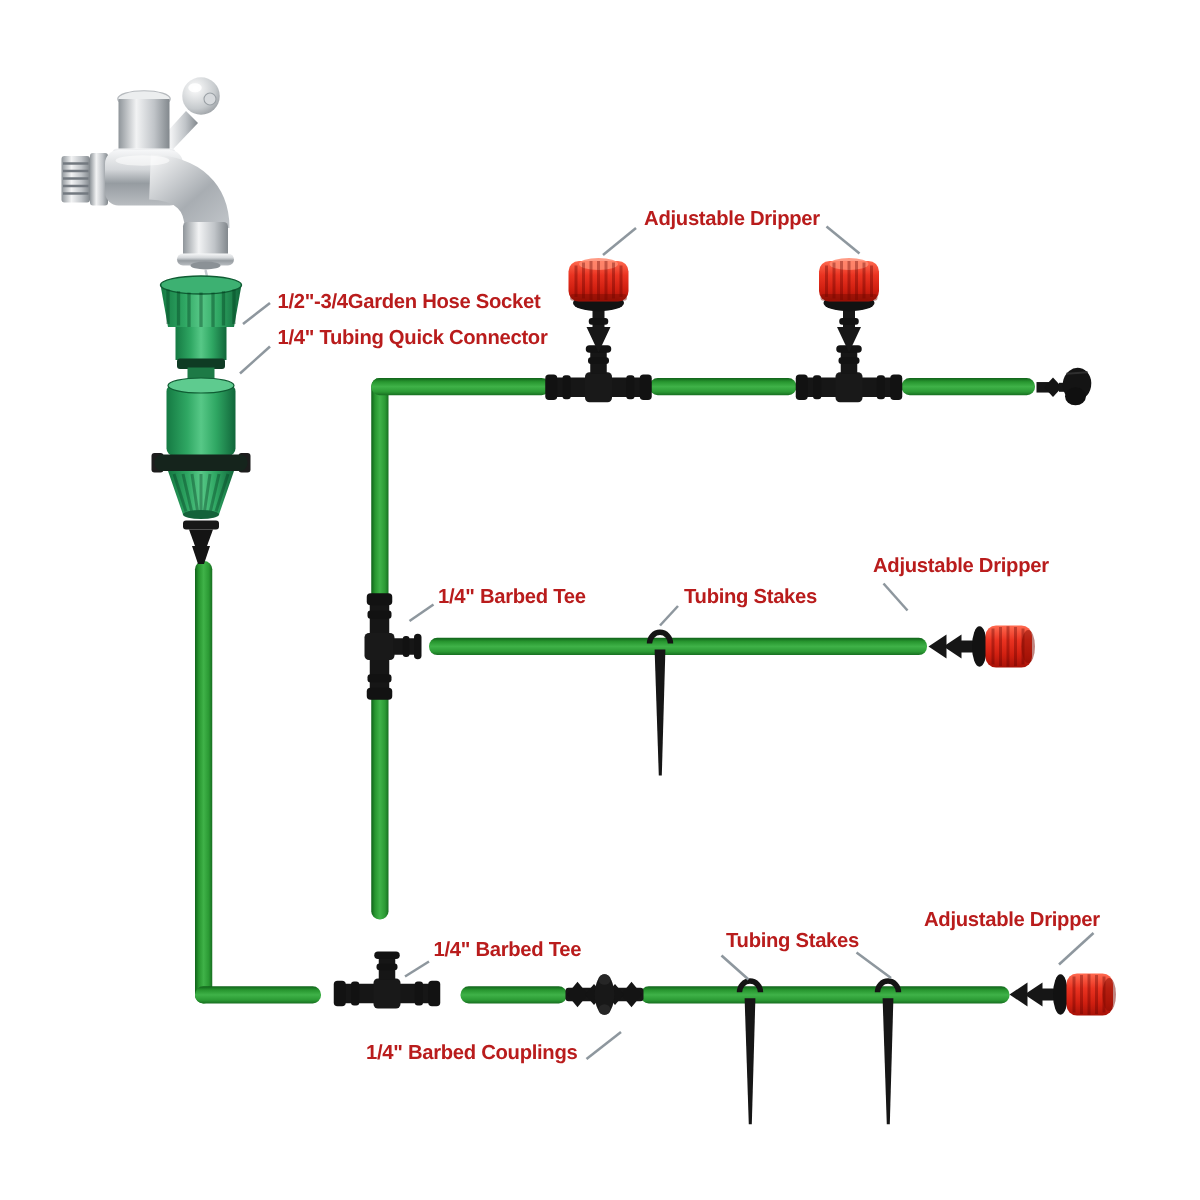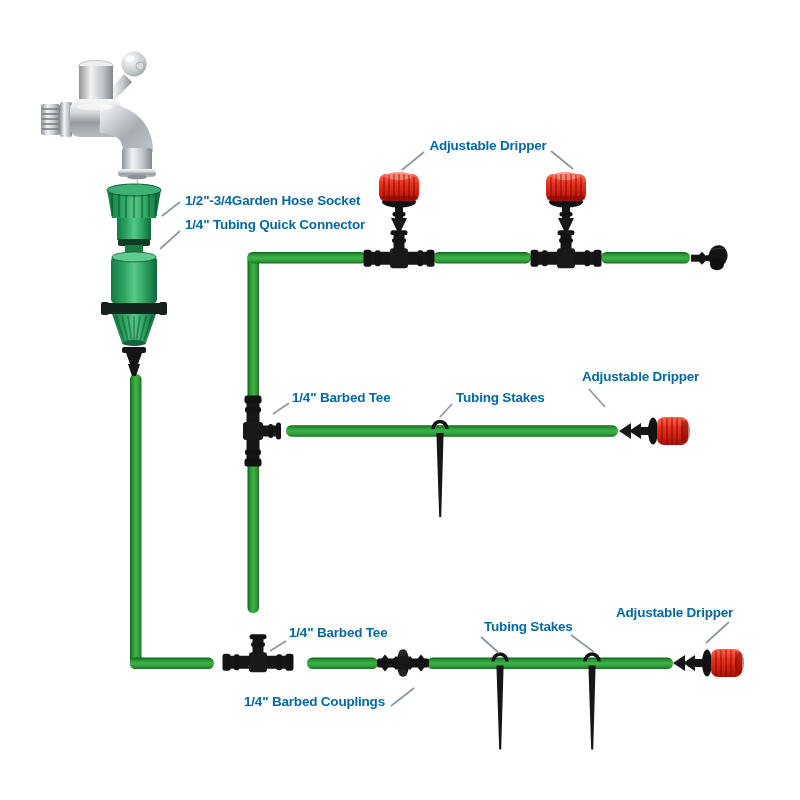--- a/index.html
+++ b/index.html
@@ -4,21 +4,21 @@
 <style>
   html,body{margin:0;padding:0;background:#ffffff;}
   #canvas{
     position:relative;width:800px;height:800px;background:#ffffff;overflow:hidden;
     font-family:"Liberation Sans", sans-serif;
   }
   #art{position:absolute;left:0;top:0;}
   .lbl{
     position:absolute;white-space:nowrap;
     font:700 13.5px/1.1 "Liberation Sans", sans-serif;
-    letter-spacing:-0.2px;color:#0369a1;
+    letter-spacing:-0.2px;color:#b91c1c;
   }
   .lbl.center{transform:translateX(-50%);}
 </style>
 </head>
 <body>
 
 <div id="canvas">
 
 <svg id="art" width="800" height="800" viewBox="0 0 800 800" xmlns="http://www.w3.org/2000/svg">
   <defs>

